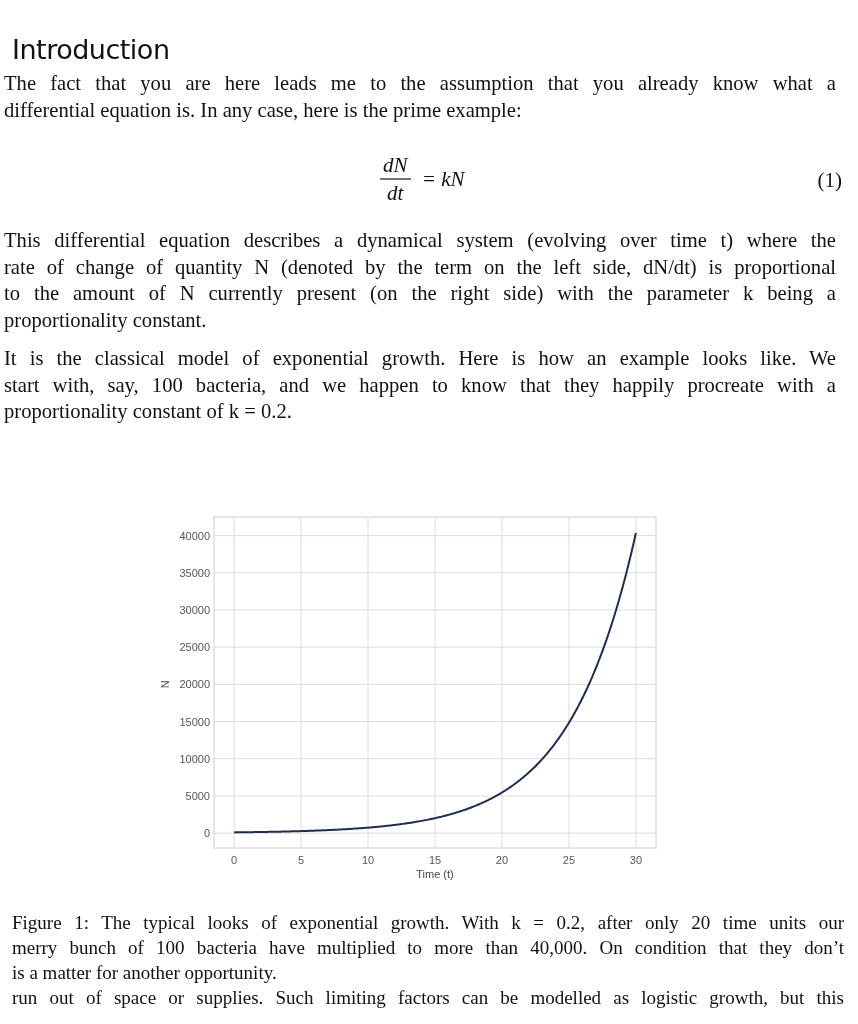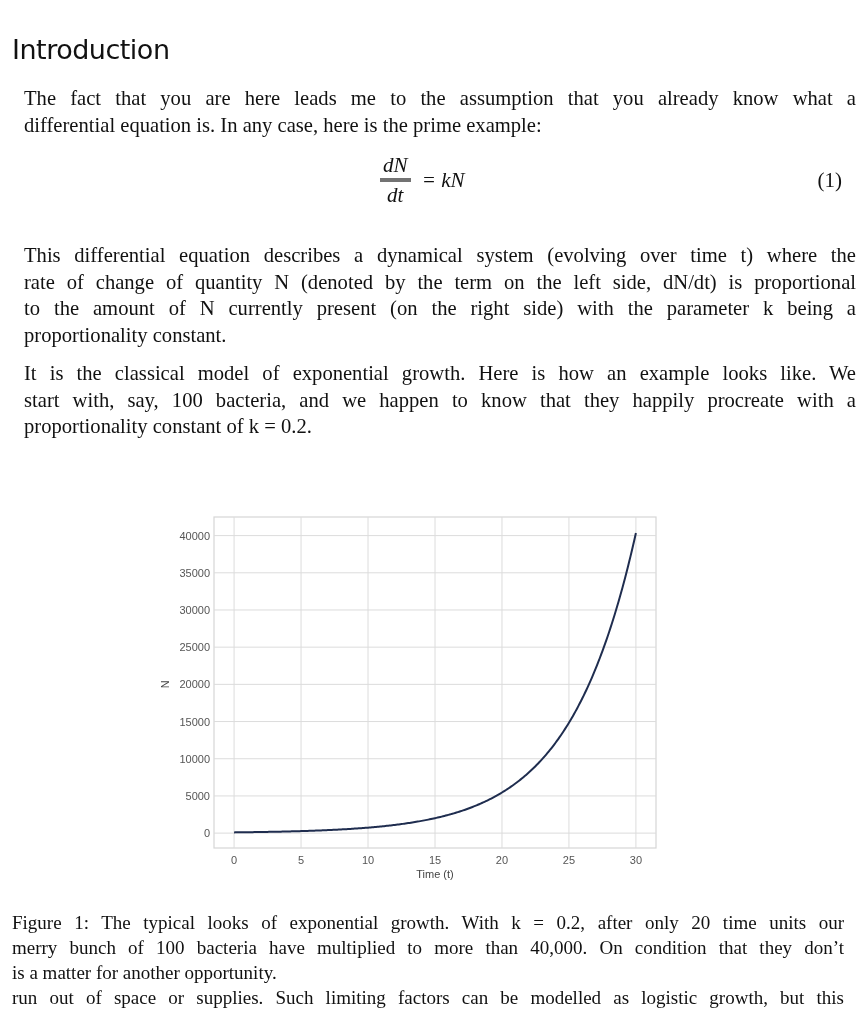--- a/index.html
+++ b/index.html
@@ -1,24 +1,24 @@
 <!DOCTYPE html>
 <html><head>
 <meta charset="utf-8">
 <style>
   html, body { margin: 0; padding: 0; background: #ffffff; }
   body { width: 858px; height: 1024px; position: relative; overflow: hidden; color: #111; }
   .heading { position: absolute; left: 12px; top: 10px; font-family: "DejaVu Sans", sans-serif; font-size: 27px; font-weight: normal; letter-spacing: -0.5px; margin-top: 24px; }
-  .para { position: absolute; left: 24px; width: 832px; font-family: "Liberation Serif", serif; font-size: 20.6px; line-height: 26.5px; text-align: justify; margin-top: 15px; }
+  .para { position: absolute; left: 4px; width: 832px; font-family: "Liberation Serif", serif; font-size: 20.6px; line-height: 26.5px; text-align: justify; }
   .para .ln { display: block; text-align-last: justify; white-space: nowrap; }
   .para .ln.last { text-align-last: left; }
   .mi { font-style: italic; }
   .eq { position: absolute; left: 380px; top: 152px; font-family: "Liberation Serif", serif; font-size: 21px; }
   .frac { display: inline-block; vertical-align: middle; text-align: center; }
-  .frac .num { display: block; padding: 0 3px; border-bottom: 4px solid #737373; line-height: 26px; }
+  .frac .num { display: block; padding: 0 3px; border-bottom: 2px solid #737373; line-height: 26px; }
   .frac .den { display: block; line-height: 26px; }
   .eq-rhs { vertical-align: middle; margin-left: 6px; }
   .eq-num { position: absolute; right: 16px; top: 168px; font-family: "Liberation Serif", serif; font-size: 21px; }
   .chart { position: absolute; left: 150px; top: 505px; }
   .caption { position: absolute; left: 12px; width: 832px; top: 910px; font-family: "Liberation Serif", serif; font-size: 19px; line-height: 25px; }
   .caption .ln { display: block; text-align: justify; text-align-last: justify; white-space: nowrap; }
   .caption .ln.last { text-align-last: left; }
   svg text { font-family: "Liberation Sans", sans-serif; }
 </style>
 </head>

